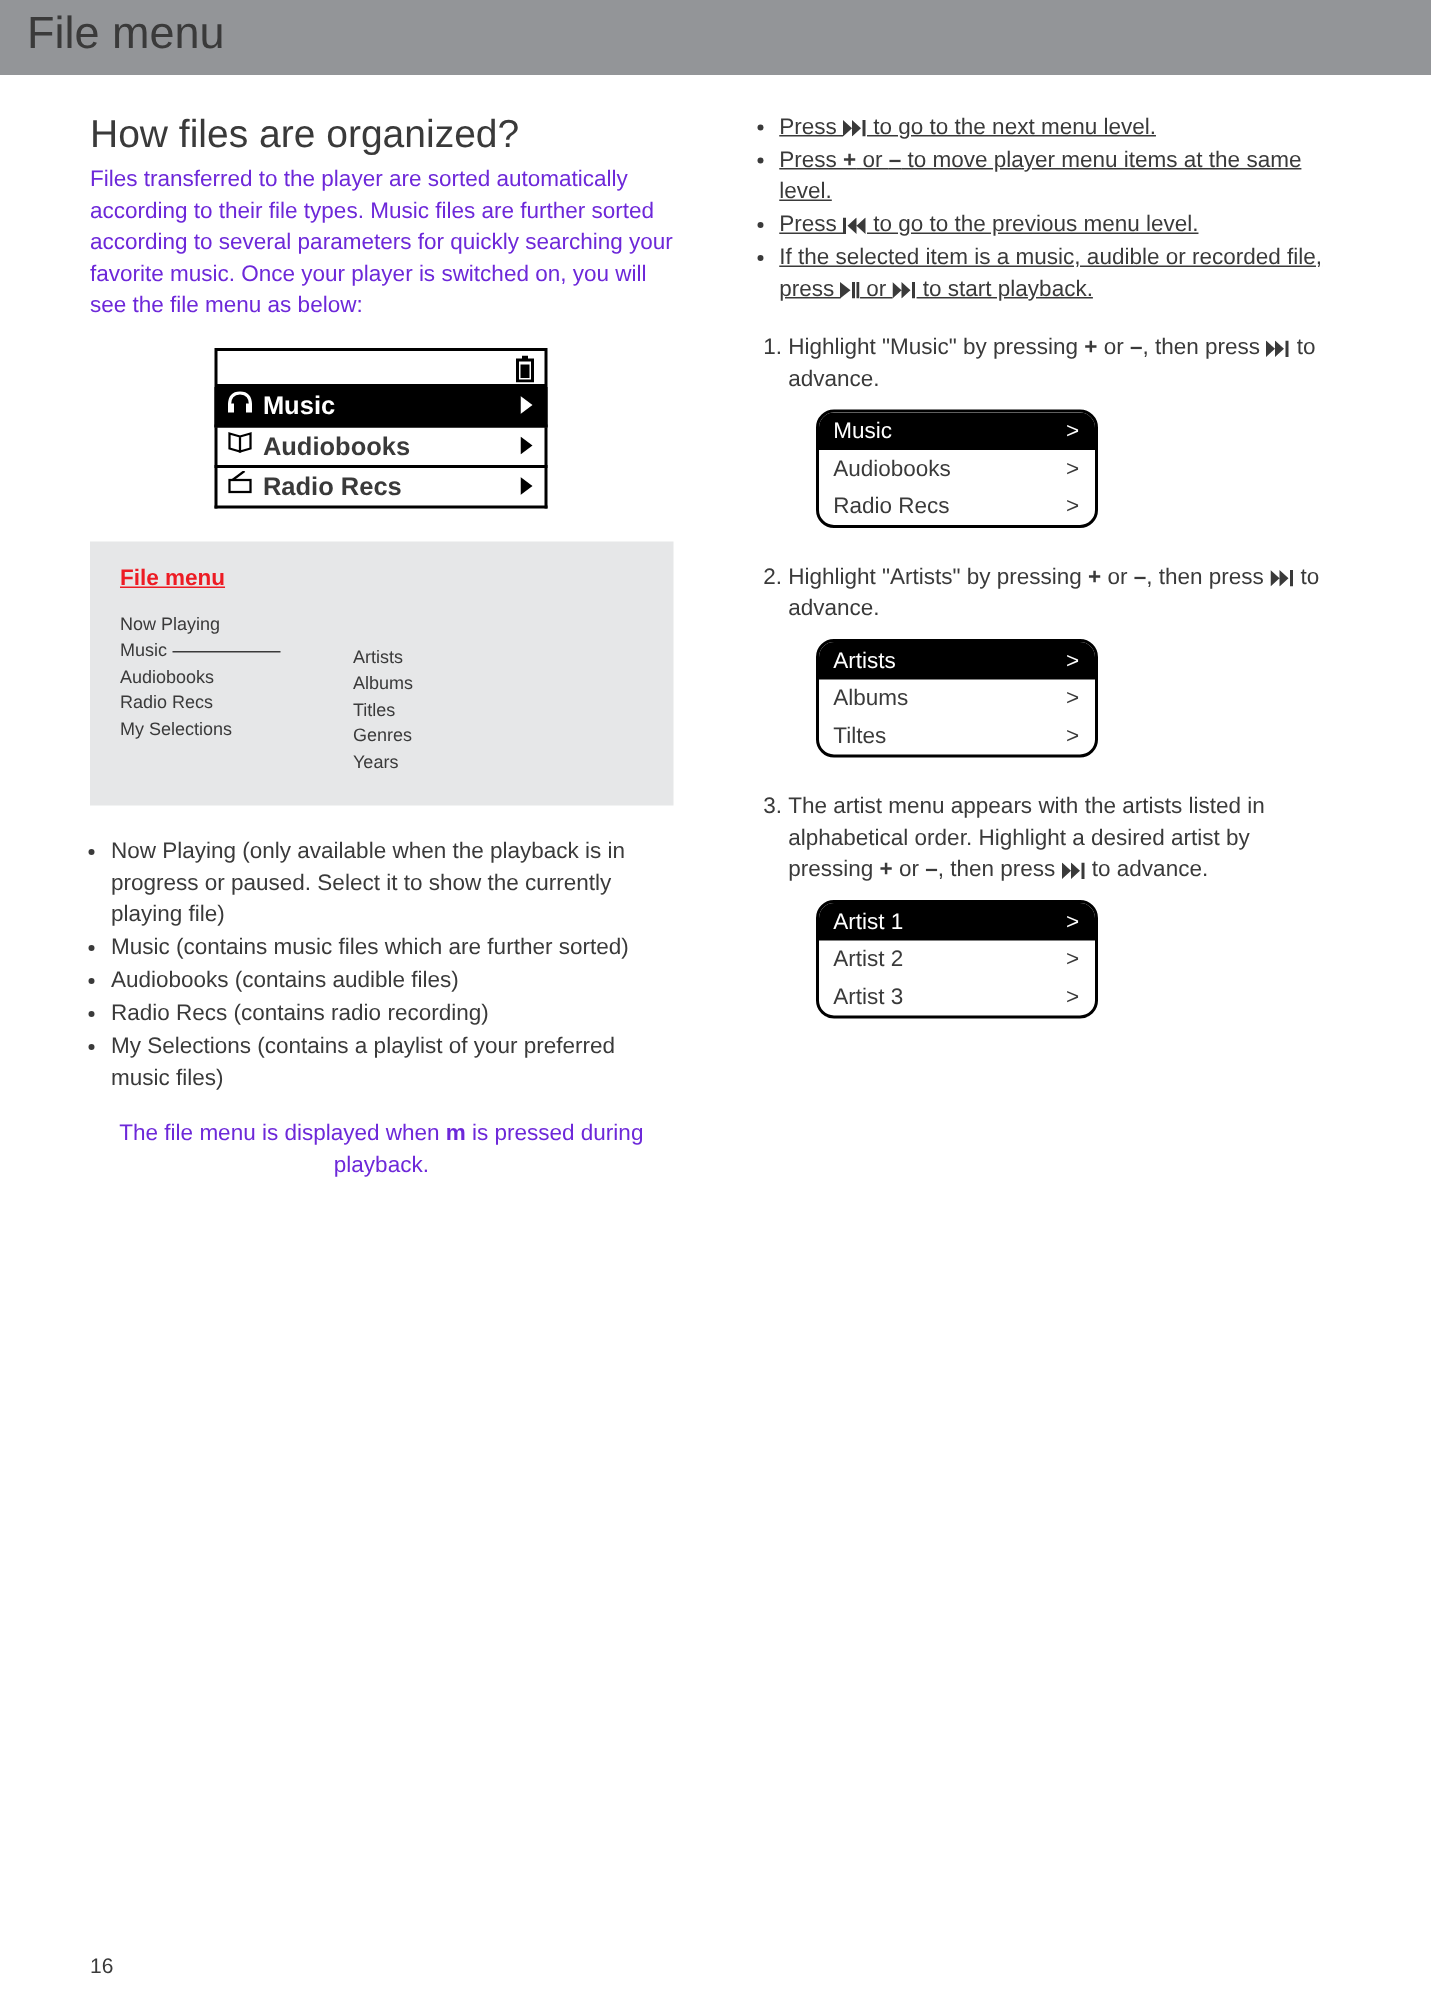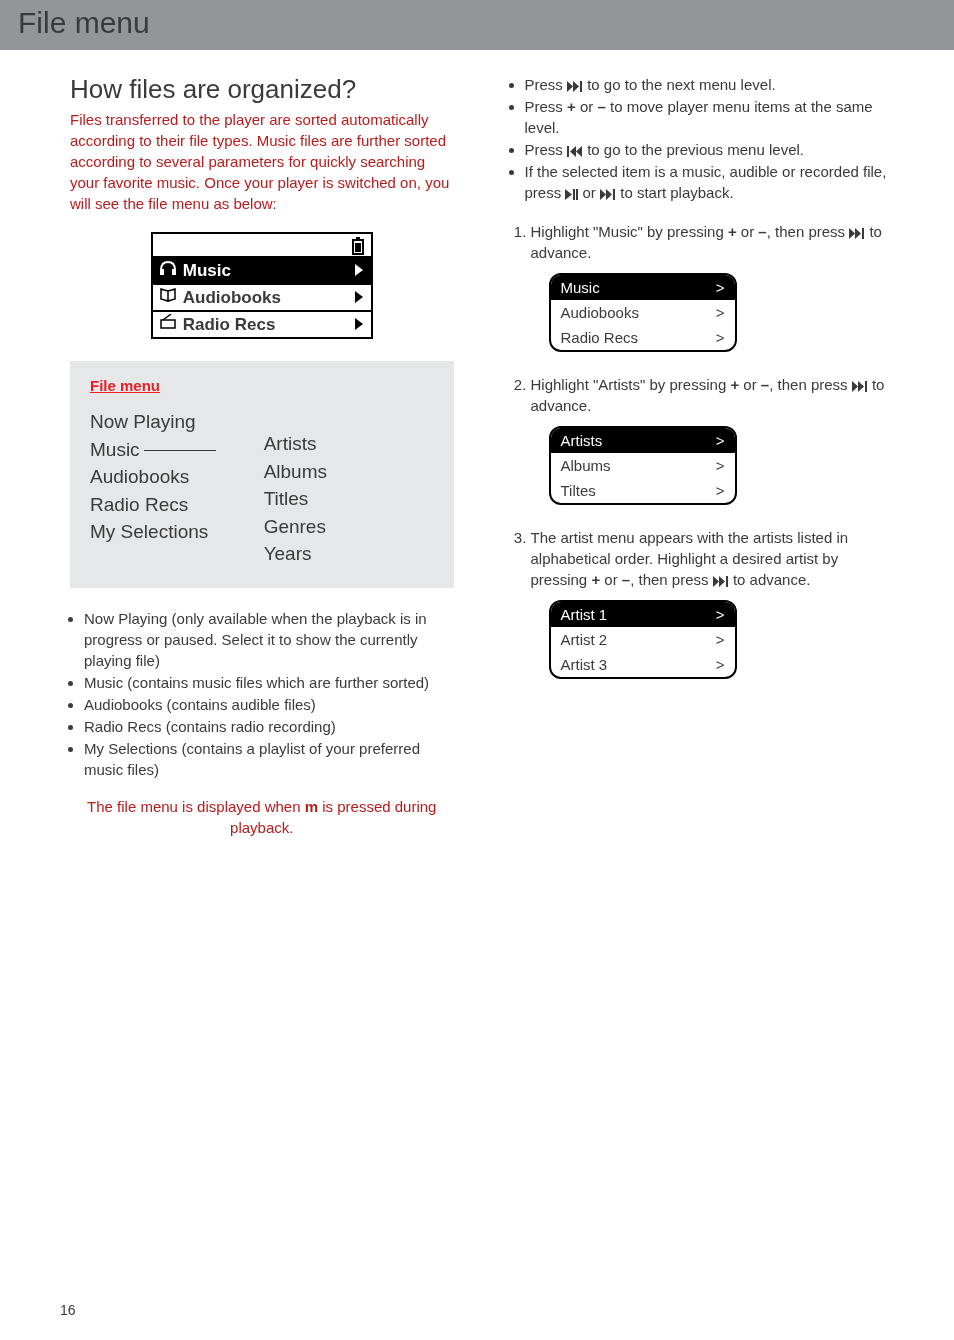--- a/index.html
+++ b/index.html
@@ -18,35 +18,34 @@
     }
     .header-title {
       font-size: 30px;
       color: #3a3a3a;
       font-weight: normal;
     }
     .columns {
       display: flex;
       gap: 57px;
       padding: 0 60px;
-      margin-left: 10px;
     }
     .col {
       flex: 1;
     }
     .section-heading {
       font-size: 26px;
       font-weight: normal;
       color: #3a3a3a;
       margin-bottom: 4px;
     }
     .body-text {
       font-size: 15px;
       line-height: 1.4;
-      color: #b91c1c;
+      color: #6d28d9;
     }
     .device-screen {
       margin: 18px auto 22px auto;
       width: 222px;
     }
     .device-screen .status-row {
       height: 26px;
       border: 2px solid #000;
       position: relative;
       background: #fff;
@@ -87,40 +86,41 @@
       font-size: 15px;
       color: #ed1c24;
       text-decoration: underline;
       margin-bottom: 14px;
     }
     .info-cols {
       display: flex;
       gap: 48px;
     }
     .info-list {
-      font-size: 19px;
+      font-size: 12px;
       line-height: 1.45;
     }
     .connector {
       border-bottom: 1.5px solid #3a3a3a;
       width: 72px;
       display: inline-block;
       vertical-align: middle;
       margin-left: 4px;
     }
     .bullets {
       padding-left: 14px;
       font-size: 15px;
       line-height: 1.4;
     }
     .bullets li { margin-bottom: 1px; list-style: disc; }
     .bullets-right {
       padding-left: 14px;
       font-size: 15px;
       line-height: 1.4;
+      text-decoration: underline;
     }
     .bullets-right li { margin-bottom: 1px; list-style: disc; }
     .ordered {
       padding-left: 20px;
       font-size: 15px;
       line-height: 1.4;
     }
     .ordered li { margin-bottom: 4px; }
     .mini-screen {
       width: 188px;

